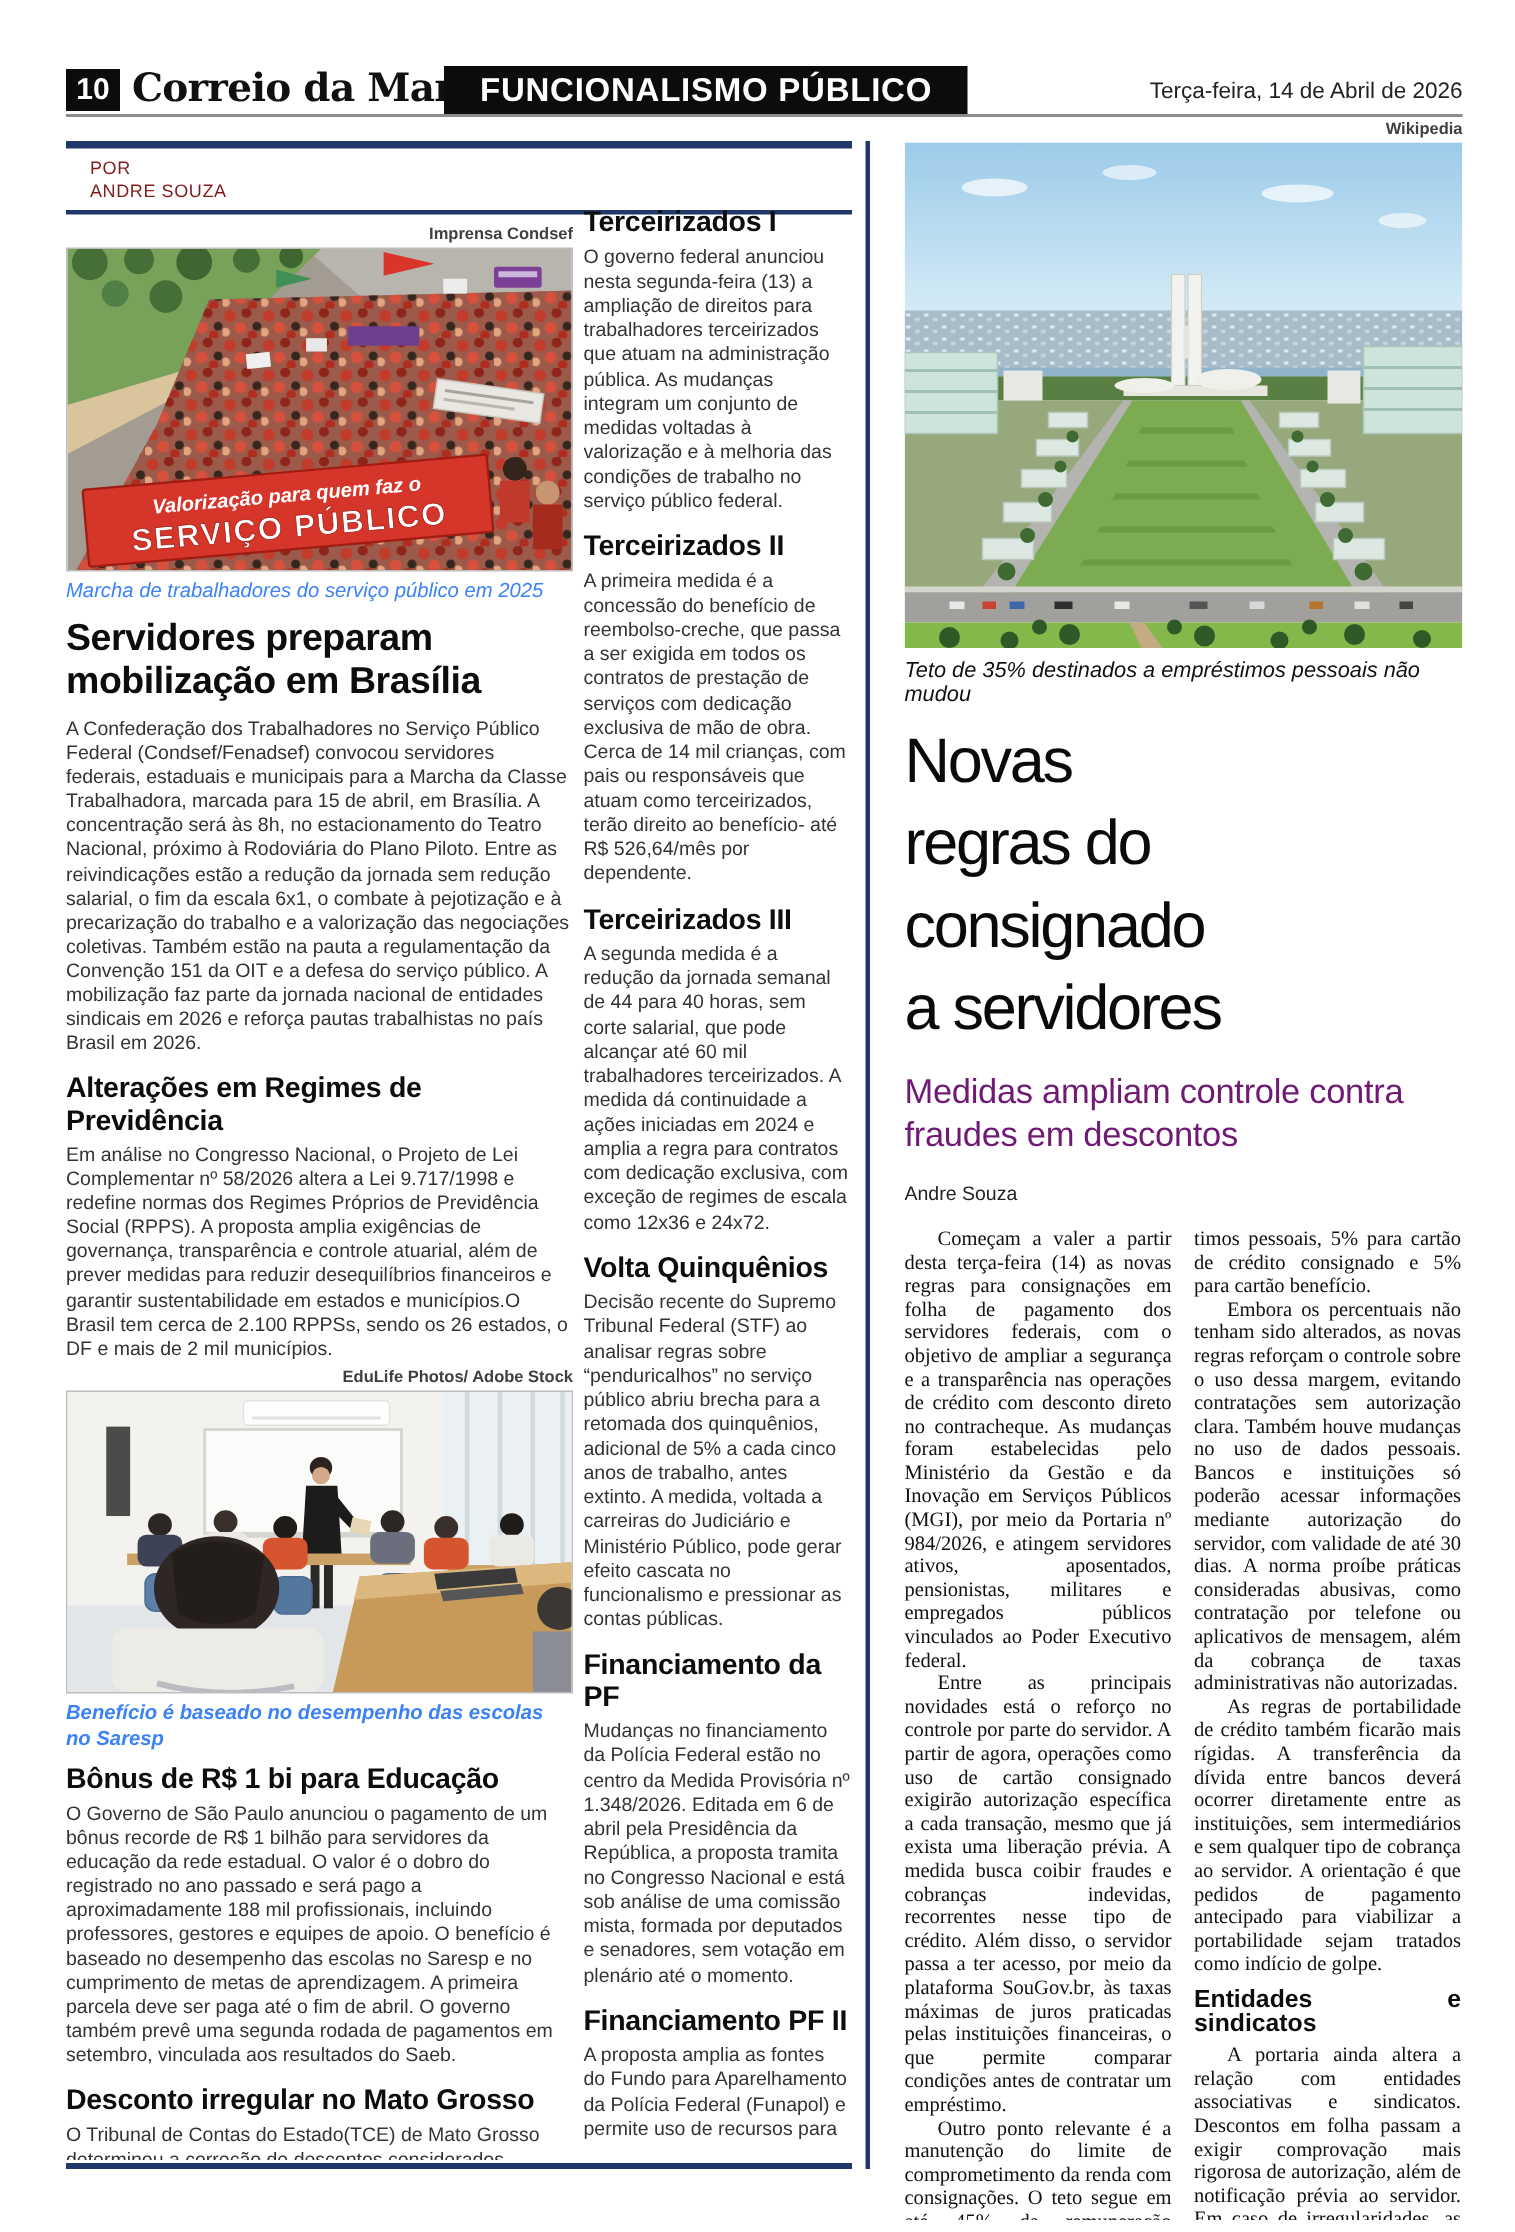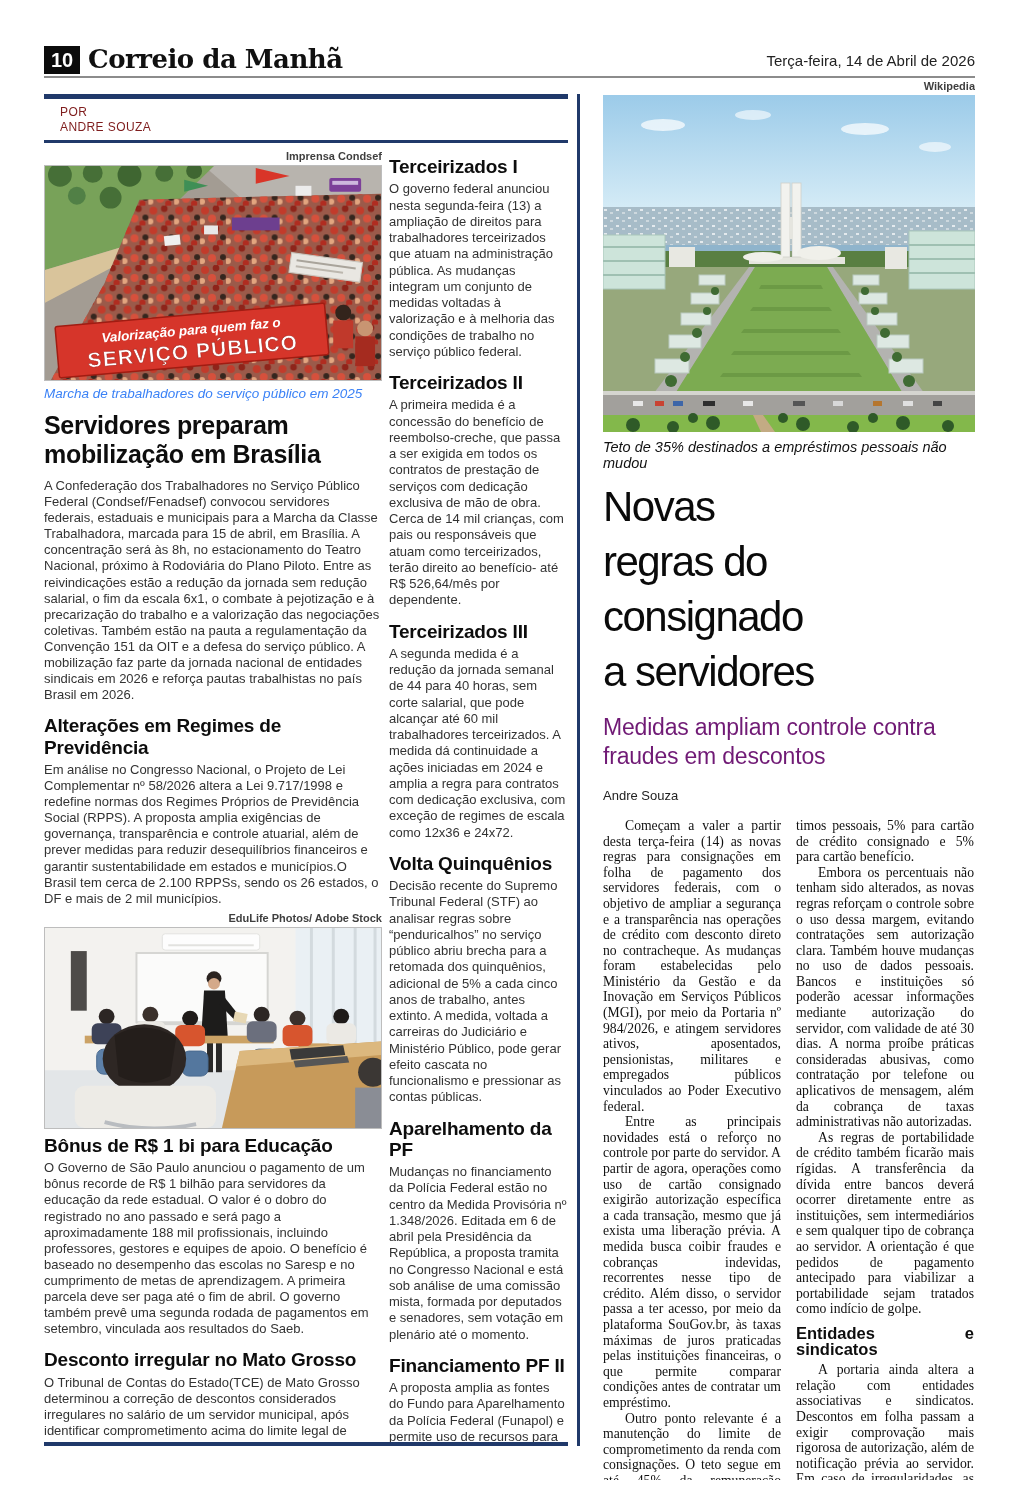--- a/index.html
+++ b/index.html
@@ -14,21 +14,21 @@
          font-weight:bold;font-size:22px;line-height:32px;padding:0 24px;letter-spacing:0.5px;}
   .edition-date{position:absolute;right:35px;top:52px;font-size:15px;color:#222;}
   .header-rule{position:absolute;left:44px;top:76px;width:931px;height:2px;background:#8c8c8c;}
   
   .servidor-box{position:absolute;left:44px;top:94px;width:524px;border-top:5px solid #20396a;
         border-bottom:3px solid #20396a;height:41px;display:flex;align-items:center;padding:0;}
   .servidor-title{font-size:30px;font-weight:800;letter-spacing:-0.5px;color:#0e0e0e;}
   .servidor-byline{margin-left:16px;font-size:12px;color:#7f1d1d;line-height:1.25;letter-spacing:0.4px;}
   
   .left-col{position:absolute;left:44px;top:150px;width:338px;height:1290px;overflow:hidden;}
-  .mid-col{position:absolute;left:389px;top:156px;width:178px;height:1290px;overflow:hidden;}
+  .mid-col{position:absolute;left:389px;top:138px;width:178px;height:1290px;overflow:hidden;}
   .v-divider{position:absolute;left:577px;top:94px;width:3px;height:1352px;background:#20396a;}
   .bottom-rule{position:absolute;left:44px;top:1442px;width:524px;height:4px;background:#20396a;}
   .right-col{position:absolute;left:603px;top:80px;width:372px;height:1400px;overflow:hidden;}
   
   .credit{font-size:11px;font-weight:bold;color:#3f3f3f;text-align:right;margin:0 0 3px 0;}
   .caption{font-style:italic;font-size:13.5px;color:#3b82f6;margin:5px 0 8px 0;line-height:1.25;}
   .caption.strong{font-weight:600;}
   .photo-frame{border:1px solid #bdbdbd;line-height:0;}
   h2.art{font-size:25px;font-weight:800;line-height:1.16;color:#0d0d0d;margin:4px 0 9px 0;letter-spacing:-0.3px;}
   h3.art{font-size:19px;font-weight:800;line-height:1.12;color:#0d0d0d;margin:12px 0 4px 0;letter-spacing:-0.2px;}
@@ -49,20 +49,21 @@
       color:#0d0d0d;margin:9px 0 5px 0;}
   svg{display:block;}
 </style>
 </head>
 <body>
 
 <div class="page">
 
   <div class="pageno">10</div>
   <div class="brand">Correio da Manhã</div>
+  <div class="section-banner">FUNCIONALISMO PÚBLICO</div>
   <div class="edition-date">Terça-feira, 14 de Abril de 2026</div>
   <div class="header-rule"></div>
 
   <div class="servidor-box">
     <span class="servidor-byline">
       <span>POR</span><br>
       <span>ANDRE SOUZA</span>
     </span>
   </div>
 
@@ -184,38 +185,39 @@
         <polygon points="250,138 304,133 306,140 252,145" fill="#565656"></polygon>
 
         <ellipse cx="100" cy="136" rx="42" ry="36" fill="#2e2724"></ellipse>
         <path d="M70,112 q30,-18 62,2 l-6,40 q-26,14 -52,0 Z" fill="#241e1b"></path>
         <rect x="30" y="164" width="142" height="44" rx="10" fill="#edebe6"></rect>
         <path d="M60,202 q45,12 92,2" stroke="#b9bcc0" stroke-width="4" fill="none"></path>
         <circle cx="330" cy="150" r="15" fill="#3b3734"></circle>
         <rect x="312" y="166" width="26" height="42" fill="#8a8d95"></rect>
       </svg>
     </div>
+    <div class="caption strong">Benefício é baseado no desempenho das escolas no Saresp</div>
 
     <h3 class="art" style="margin-top:6px;">Bônus de R$ 1 bi para Educação</h3>
     <p class="body-sans">O Governo de São Paulo anunciou o pagamento de um bônus recorde de R$ 1 bilhão para servidores da educação da rede estadual. O valor é o dobro do registrado no ano passado e será pago a aproximadamente 188 mil profissionais, incluindo professores, gestores e equipes de apoio. O benefício é baseado no desempenho das escolas no Saresp e no cumprimento de metas de aprendizagem. A primeira parcela deve ser paga até o fim de abril. O governo também prevê uma segunda rodada de pagamentos em setembro, vinculada aos resultados do Saeb.</p>
 
     <h3 class="art">Desconto irregular no Mato Grosso</h3>
     <p class="body-sans">O Tribunal de Contas do Estado(TCE) de Mato Grosso determinou a correção de descontos considerados irregulares no salário de um servidor municipal, após identificar comprometimento acima do limite legal de consignação. O TCE apontou que o percentual de descontos chegou a 52% da remuneração, acima do teto de 35%, e determinou ajuste imediato e reforço de controle interno na gestão pública.</p>
   </div>
 
   <div class="mid-col">
     <h3 class="art first">Terceirizados I</h3>
     <p class="body-sans">O governo federal anunciou nesta segunda-feira (13) a ampliação de direitos para trabalhadores terceirizados que atuam na administração pública. As mudanças integram um conjunto de medidas voltadas à valorização e à melhoria das condições de trabalho no serviço público federal.</p>
     <h3 class="art">Terceirizados II</h3>
     <p class="body-sans">A primeira medida é a concessão do benefício de reembolso-creche, que passa a ser exigida em todos os contratos de prestação de serviços com dedicação exclusiva de mão de obra. Cerca de 14 mil crianças, com pais ou responsáveis que atuam como terceirizados, terão direito ao benefício- até R$ 526,64/mês por dependente.</p>
     <h3 class="art">Terceirizados III</h3>
     <p class="body-sans">A segunda medida é a redução da jornada semanal de 44 para 40 horas, sem corte salarial, que pode alcançar até 60 mil trabalhadores terceirizados. A medida dá continuidade a ações iniciadas em 2024 e amplia a regra para contratos com dedicação exclusiva, com exceção de regimes de escala como 12x36 e 24x72.</p>
     <h3 class="art">Volta Quinquênios</h3>
     <p class="body-sans">Decisão recente do Supremo Tribunal Federal (STF) ao analisar regras sobre “penduricalhos” no serviço público abriu brecha para a retomada dos quinquênios, adicional de 5% a cada cinco anos de trabalho, antes extinto. A medida, voltada a carreiras do Judiciário e Ministério Público, pode gerar efeito cascata no funcionalismo e pressionar as contas públicas.</p>
-    <h3 class="art">Aparelhamento da PF</h3>
+    <h3 class="art">Financiamento da PF</h3>
     <p class="body-sans">Mudanças no financiamento da Polícia Federal estão no centro da Medida Provisória nº 1.348/2026. Editada em 6 de abril pela Presidência da República, a proposta tramita no Congresso Nacional e está sob análise de uma comissão mista, formada por deputados e senadores, sem votação em plenário até o momento.</p>
     <h3 class="art">Financiamento PF II</h3>
     <p class="body-sans">A proposta amplia as fontes do Fundo para Aparelhamento da Polícia Federal (Funapol) e permite uso de recursos para auxílio-saúde de servidores. O texto também destina até 3% da arrecadação de apostas esportivas ao fundo e autoriza reforço de verbas do Tesouro em 2026. MP tem prazo de até 120 dias para análise.</p>
   </div>
 
   <div class="v-divider"></div>
   <div class="bottom-rule"></div>
 
   <div class="right-col">
     <div class="credit">Wikipedia</div>

